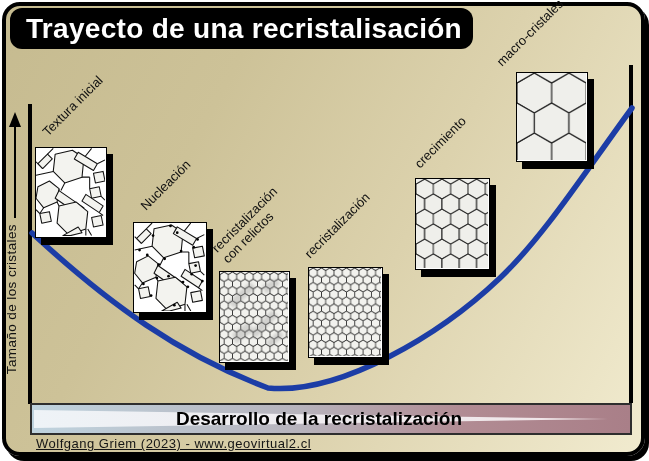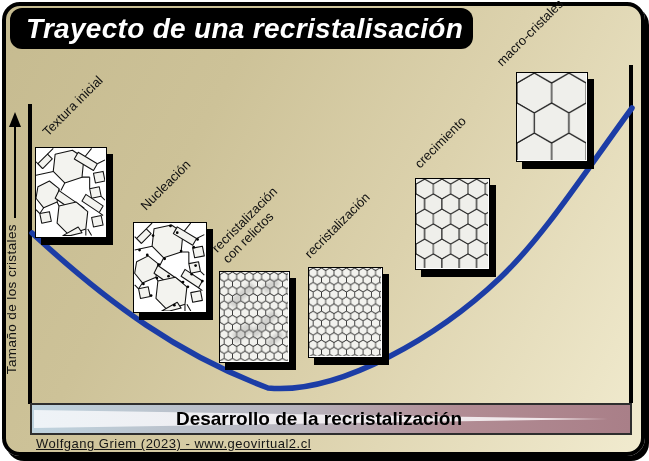--- a/index.html
+++ b/index.html
@@ -7,21 +7,21 @@
   #stage{position:relative;width:649px;height:461px;overflow:hidden;background:#fff;}
 
   
   .frame{position:absolute;left:2px;top:2px;width:635px;height:446px;
          border:4px solid #000;border-radius:18px;
          box-shadow:4px 5px 0 #000;
          background:linear-gradient(118deg,#c6bb90 0%,#cdc298 30%,#dcd2ad 60%,#f1ebcf 100%);}
 
   
   .title-banner{position:absolute;left:10px;top:8px;width:463px;height:41px;
-                background:#000;border-radius:12px;display:flex;align-items:center;font-style:italic;}
+                background:#000;border-radius:12px;display:flex;align-items:center;}
   .title-banner span{color:#fff;font-weight:bold;font-size:28px;padding-left:16px;
                      letter-spacing:.3px;white-space:nowrap;}
 
   
   .y-axis-line{position:absolute;left:28px;top:104px;width:4px;height:300px;background:#000;}
   .r-axis-line{position:absolute;left:629px;top:65px;width:4px;height:338px;background:#000;}
 
   
   .ytext{position:absolute;left:4px;top:224px;writing-mode:vertical-rl;transform:rotate(180deg);
          font-size:13.5px;color:#111;letter-spacing:.4px;white-space:nowrap;}

